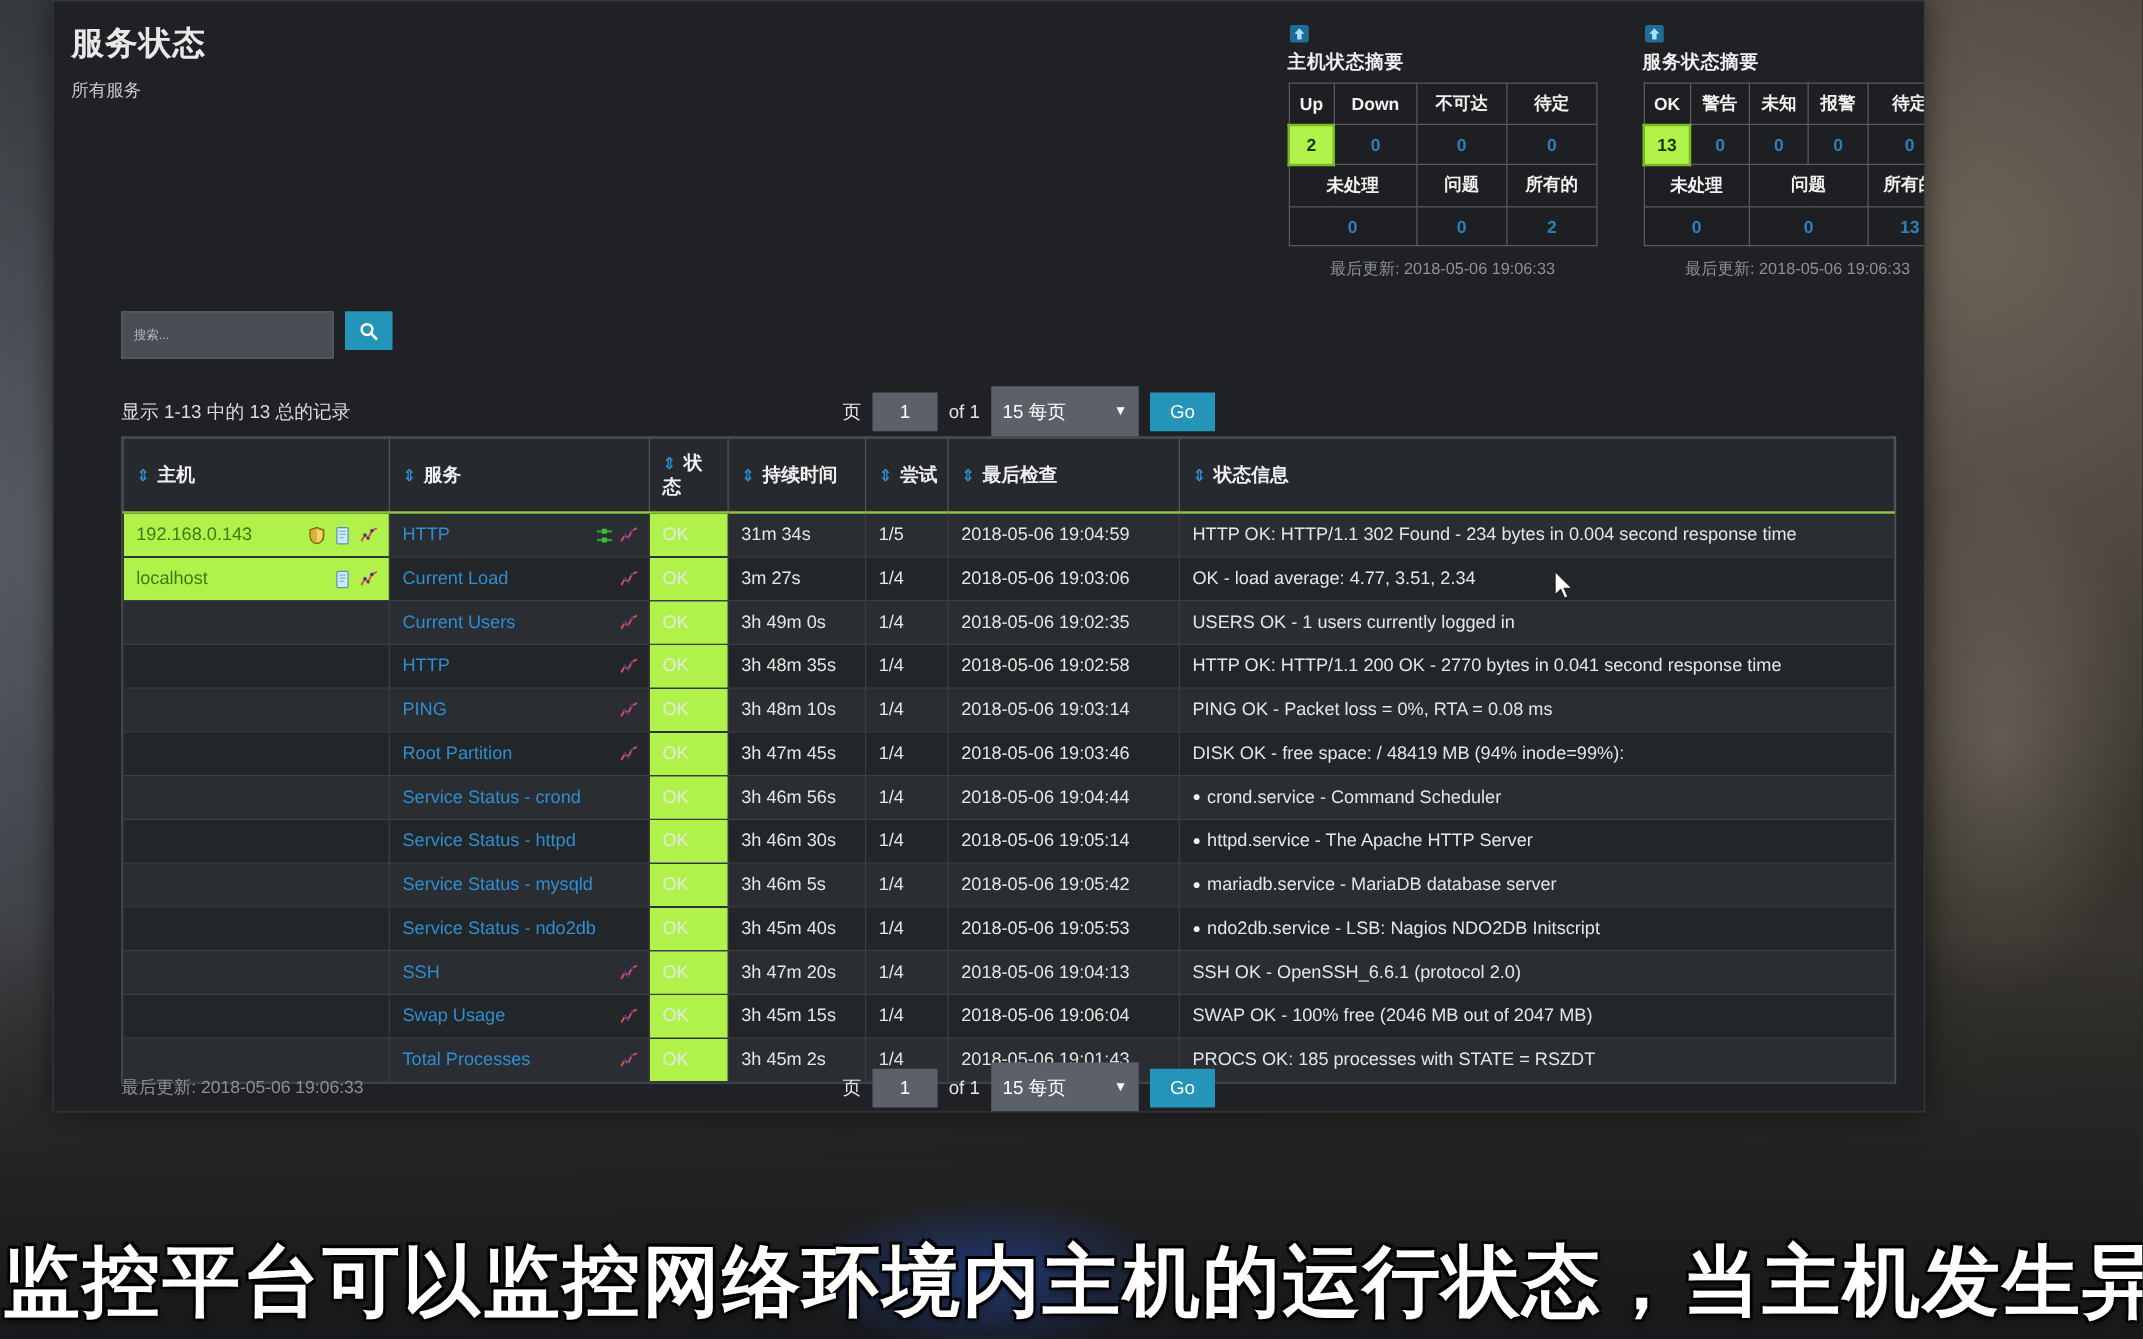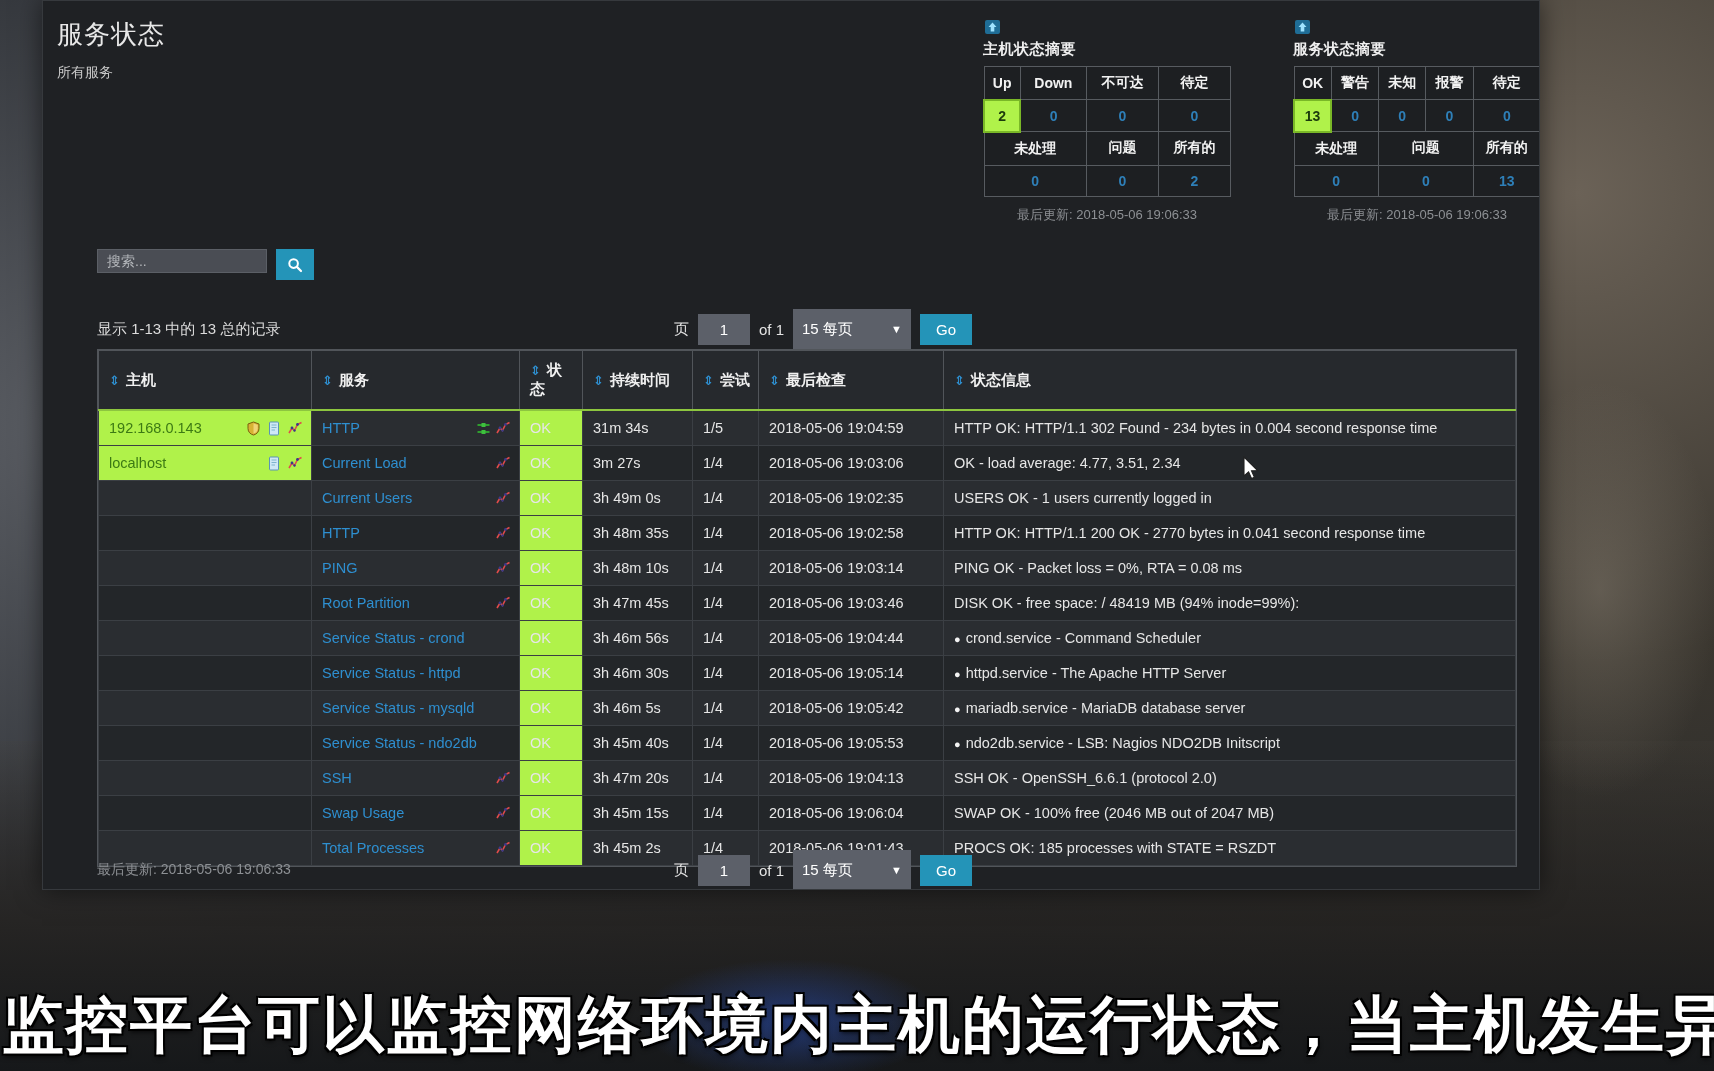--- a/index.html
+++ b/index.html
@@ -38,26 +38,26 @@
   #app {
     position: absolute;
     left: 42px; top: 0; width: 1498px; height: 890px;
     background: #1f2124;
     border: 1px solid #36393d;
     box-shadow: 0 0 24px rgba(0,0,0,.55);
     overflow: hidden;
   }
 
   .page-head { padding: 16px 0 0 14px; }
-  .page-title { font-size: 26px; color: #e8e8e8; font-weight: 400; letter-spacing: 1px; }
+  .page-title { font-size: 26px; color: #e8e8e8; font-weight: 700; letter-spacing: 1px; }
   .page-sub { font-size: 14px; color: #c9c9c9; margin-top: 12px; }
 
   
   .summaries {
-    position: absolute; top: 18px; left: 940px; display: flex; gap: 62px;
+    position: absolute; top: 18px; left: 987px; display: flex; gap: 36px;
   }
   .summary { width: 248px; }
   .sum-icon {
     width: 18px; height: 16px; margin-bottom: 5px;
     display: flex; align-items: center; justify-content: center;
   }
   .sum-title {
     font-size: 15px; font-weight: bold; color: #efefef;
     margin-bottom: 7px; letter-spacing: .5px;
   }
@@ -77,23 +77,23 @@
     background: #b0f24a; color: #1b3a0c !important;
     border: 2px solid #7ab827 !important;
   }
   .sum-updated {
     font-size: 13px; color: #8d9094; margin-top: 9px; text-align: center;
   }
 
   
   .searchrow { position: absolute; left: 54px; top: 248px; display: flex; }
   .searchbox {
-    width: 170px; height: 24px;
+    width: 170px; height: 38px;
     background: #4a4d54; border: 1px solid #5b5f66;
-    color: #f0abfc; font-size: 14px; padding: 0 9px;
+    color: #f0abfc; font-size: 10px; padding: 0 9px;
     outline: none;
   }
   .searchbox::placeholder { color: #b4b7bb; }
   .searchbtn {
     width: 38px; height: 31px; margin-left: 9px;
     background: #2494b8; border: none; cursor: pointer;
     display: flex; align-items: center; justify-content: center;
   }
 
   

